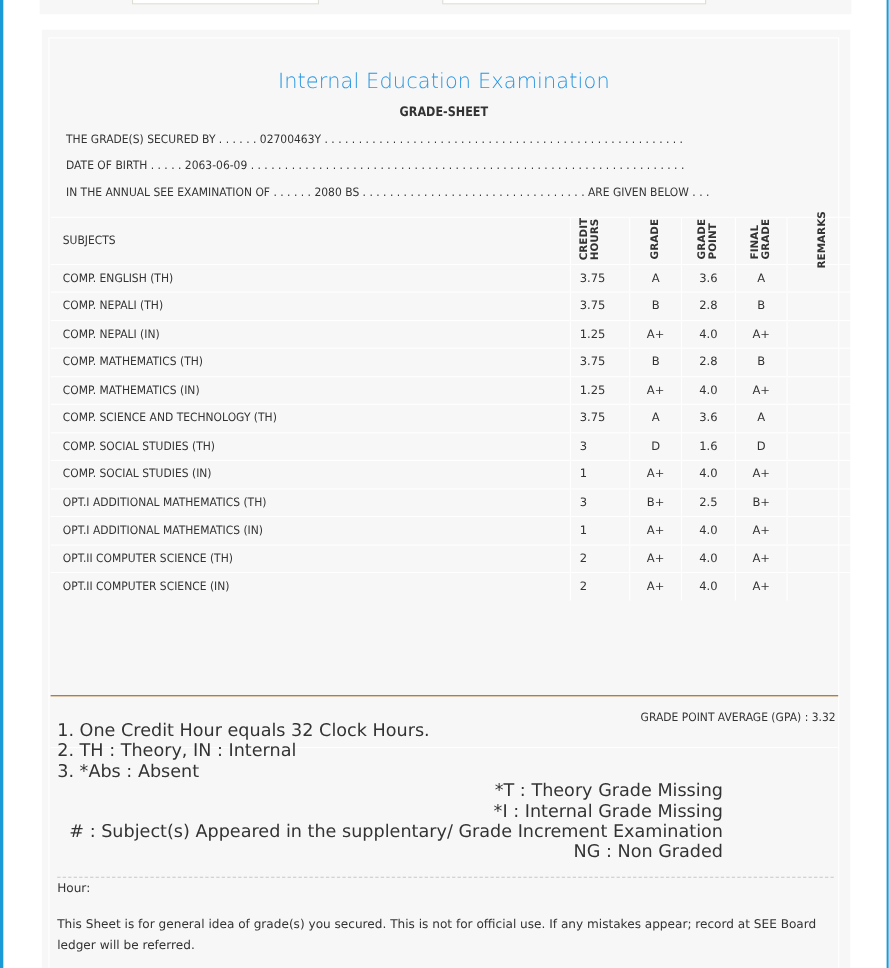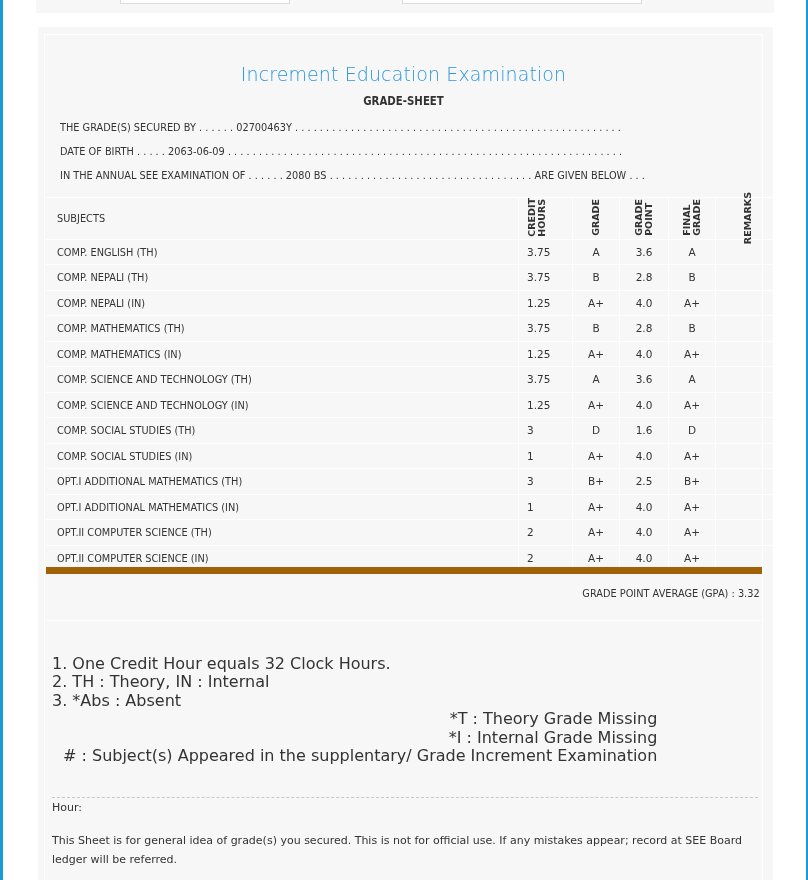--- a/index.html
+++ b/index.html
@@ -75,22 +75,22 @@
   .vert {
     display: inline-block; writing-mode: vertical-rl; transform: rotate(180deg);
     font-size: 9.5px; font-weight: bold; line-height: 10px; text-align: left;
     white-space: pre; color: #333;
   }
   .remarks-cell { position: relative; }
   .remarks-cell .vert { position: absolute; left: 27px; top: -6px; }
   .sub-text { display: inline-block; transform-origin: left center; transform: scaleX(0.93); white-space: nowrap; }
 
   .gpa-row {
-    position: absolute; left: 1px; top: 532px; width: 716px; height: 46px;
-    border-top: 7px solid #a16207; border-bottom: 1px solid #ffffff;
+    position: absolute; left: 1px; top: 597px; width: 716px; height: 46px;
+    border-top: 1px solid #a16207; border-bottom: 1px solid #ffffff;
   }
   .gpa-text {
     position: absolute; right: 2px; top: 13px; font-size: 10.5px; color: #333;
     white-space: nowrap; transform-origin: right center; transform: scaleX(0.93);
   }
 
   .legend { position: absolute; left: 7px; top: 620px; font-size: 16px; color: #333; }
   .legend div { height: 18.4px; line-height: 18.4px; white-space: nowrap; }
   .legend .indent { padding-left: 11px; text-align: right; }
 
@@ -109,21 +109,21 @@
 <div class="edge-right"></div>
 
 <div class="top-panel">
   <div class="top-input a"></div>
   <div class="top-input b"></div>
 </div>
 
 <div class="outer">
   <div class="inner">
 
-    <div class="title">Increment Education Examination</div>
+    <div class="title">Internal Education Examination</div>
     <div class="subtitle">GRADE-SHEET</div>
 
     <div class="info-line l1">
       <span>THE GRADE(S) SECURED BY . . . . . .</span>
       <span>02700463Y</span>
       <span>. . . . . . . . . . . . . . . . . . . . . . . . . . . . . . . . . . . . . . . . . . . . . . . . . . . . .</span>
     </div>
     <div class="info-line l2">
       <span>DATE OF BIRTH . . . . .</span>
       <span>2063-06-09</span>
@@ -195,28 +195,20 @@
           </tr>
           <tr>
             <td class="c-sub"><span class="sub-text">COMP. SCIENCE AND TECHNOLOGY (TH)</span></td>
             <td class="c-ch"><span>3.75</span></td>
             <td class="c-g"><span>A</span></td>
             <td class="c-gp"><span>3.6</span></td>
             <td class="c-fg"><span>A</span></td>
             <td class="c-rm"><span></span></td>
           </tr>
           <tr>
-            <td class="c-sub"><span class="sub-text">COMP. SCIENCE AND TECHNOLOGY (IN)</span></td>
-            <td class="c-ch"><span>1.25</span></td>
-            <td class="c-g"><span>A+</span></td>
-            <td class="c-gp"><span>4.0</span></td>
-            <td class="c-fg"><span>A+</span></td>
-            <td class="c-rm"><span></span></td>
-          </tr>
-          <tr>
             <td class="c-sub"><span class="sub-text">COMP. SOCIAL STUDIES (TH)</span></td>
             <td class="c-ch"><span>3</span></td>
             <td class="c-g"><span>D</span></td>
             <td class="c-gp"><span>1.6</span></td>
             <td class="c-fg"><span>D</span></td>
             <td class="c-rm"><span></span></td>
           </tr>
           <tr>
             <td class="c-sub"><span class="sub-text">COMP. SOCIAL STUDIES (IN)</span></td>
             <td class="c-ch"><span>1</span></td>
@@ -267,19 +259,20 @@
       </div>
     </div>
 
     <div class="legend" id="legend">
         <div>1. One Credit Hour equals 32 Clock Hours.</div>
         <div>2. TH : Theory, IN : Internal</div>
         <div>3. *Abs : Absent</div>
         <div class="indent">*T : Theory Grade Missing</div>
         <div class="indent">*I : Internal Grade Missing</div>
         <div class="indent"># : Subject(s) Appeared in the supplentary/ Grade Increment Examination</div>
+        <div class="indent">NG : Non Graded</div>
       </div>
 
     <div class="note-sep"></div>
     <div class="note-label">Hour:</div>
     <div class="note-text">This Sheet is for general idea of grade(s) you secured. This is not for official use. If any mistakes appear; record at SEE Board ledger will be referred.</div>
   </div>
 </div>
 
 </body></html>

